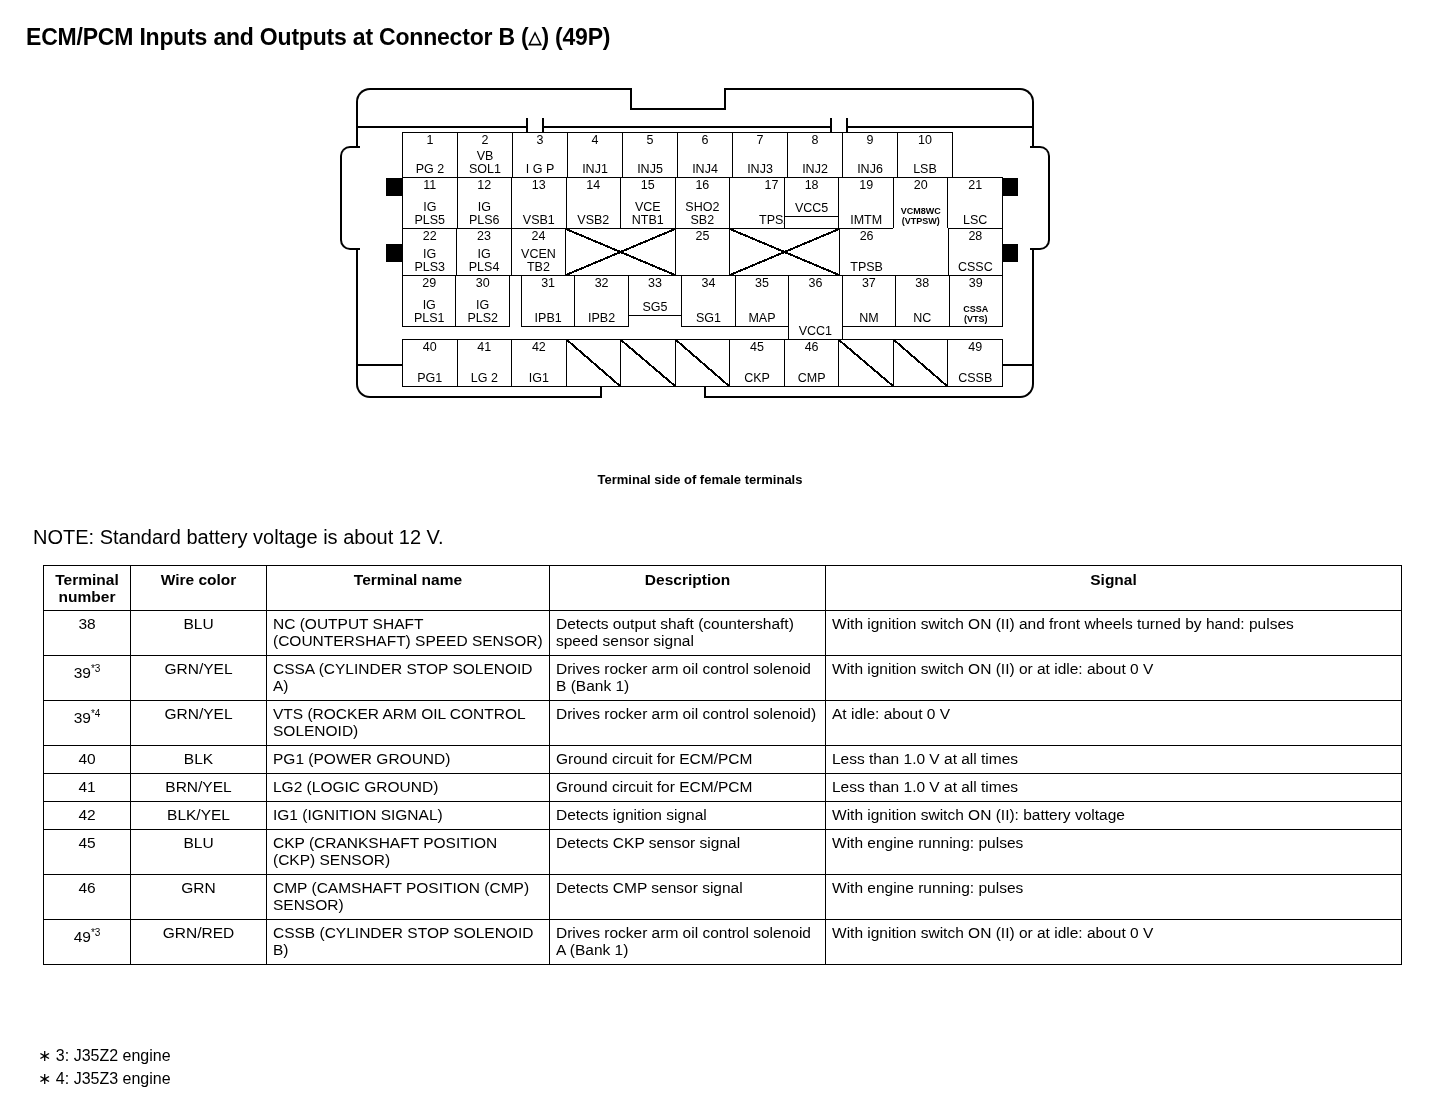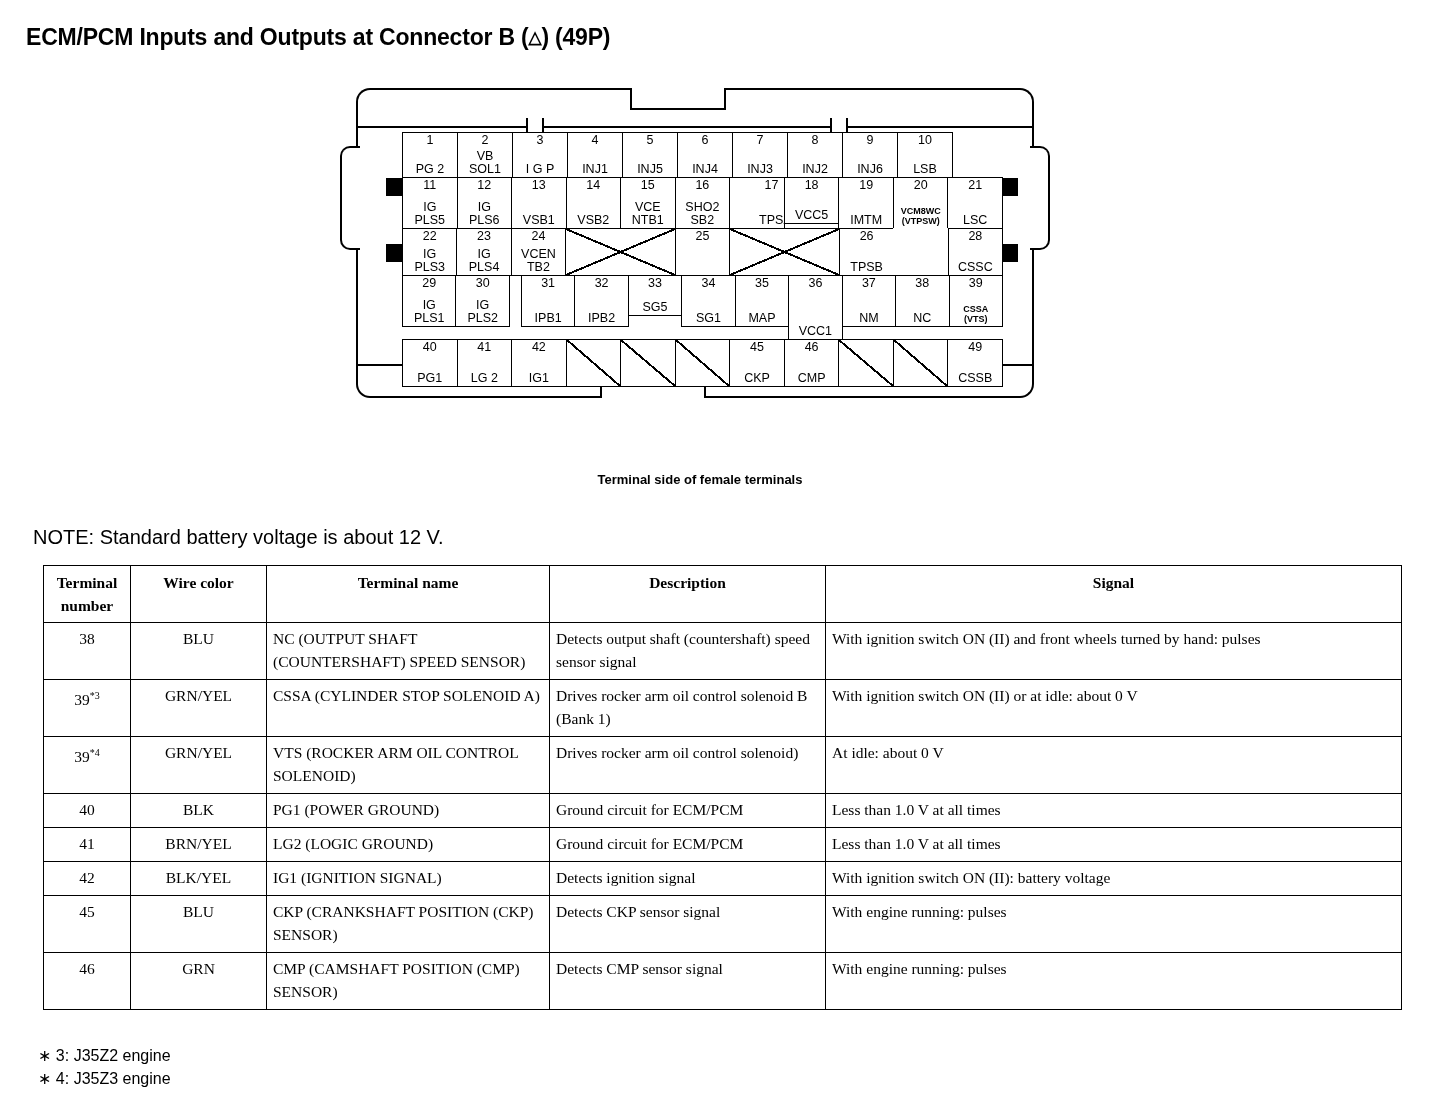--- a/index.html
+++ b/index.html
@@ -238,22 +238,21 @@
   table.pinout {
     border-collapse: collapse;
     width: 100%;
     table-layout: fixed;
   }
   table.pinout th, table.pinout td {
     border: 1.5px solid #000;
     vertical-align: top;
     padding: 4px 6px 6px 6px;
     font-size: 15.5px;
-    line-height: 23px;
-    font-family: Liberation Serif, serif;
+    line-height: 17px;
   }
   table.pinout th {
     text-align: center;
     font-weight: bold;
     font-size: 15.5px;
     padding: 5px 4px;
   }
   col.c-term { width: 87px; }
   col.c-wire { width: 136px; }
   col.c-name { width: 283px; }
@@ -371,21 +370,21 @@
           </div>
           <div class="cell" style="width: 56px; height: 52px;">
             <div class="num">16</div>
             <div class="nm">SHO2
 SB2</div>
           </div>
           <div class="cell" style="width: 56px; height: 52px; padding-left: 29px;">
             <div class="num">17</div>
             <div class="nm">TPSA</div>
           </div>
-          <div class="cell" style="width: 56px; height: 47px;">
+          <div class="cell" style="width: 56px; height: 40px;">
             <div class="num">18</div>
             <div class="nm">VCC5</div>
           </div>
           <div class="cell" style="width: 56px; height: 52px;">
             <div class="num">19</div>
             <div class="nm">IMTM</div>
           </div>
           <div class="cell" style="width: 56px; height: 52px;">
             <div class="num">20</div>
             <div class="nm tiny">VCM8WC
@@ -588,20 +587,27 @@
           <td>Detects CKP sensor signal</td>
           <td>With engine running: pulses</td>
         </tr>
         <tr>
           <td class="center">46</td>
           <td class="center">GRN</td>
           <td>CMP (CAMSHAFT POSITION (CMP) SENSOR)</td>
           <td>Detects CMP sensor signal</td>
           <td>With engine running: pulses</td>
         </tr>
+        <tr>
+          <td class="center">49<span class="sup">*3</span></td>
+          <td class="center">GRN/RED</td>
+          <td>CSSB (CYLINDER STOP SOLENOID B)</td>
+          <td>Drives rocker arm oil control solenoid A (Bank 1)</td>
+          <td>With ignition switch ON (II) or at idle: about 0 V</td>
+        </tr>
       </tbody>
   </table>
 </div>
 
 <div class="footnotes" id="footnotes">
     <div>∗ 3: J35Z2 engine</div>
     <div>∗ 4: J35Z3 engine</div>
   </div>
 
 </body></html>

